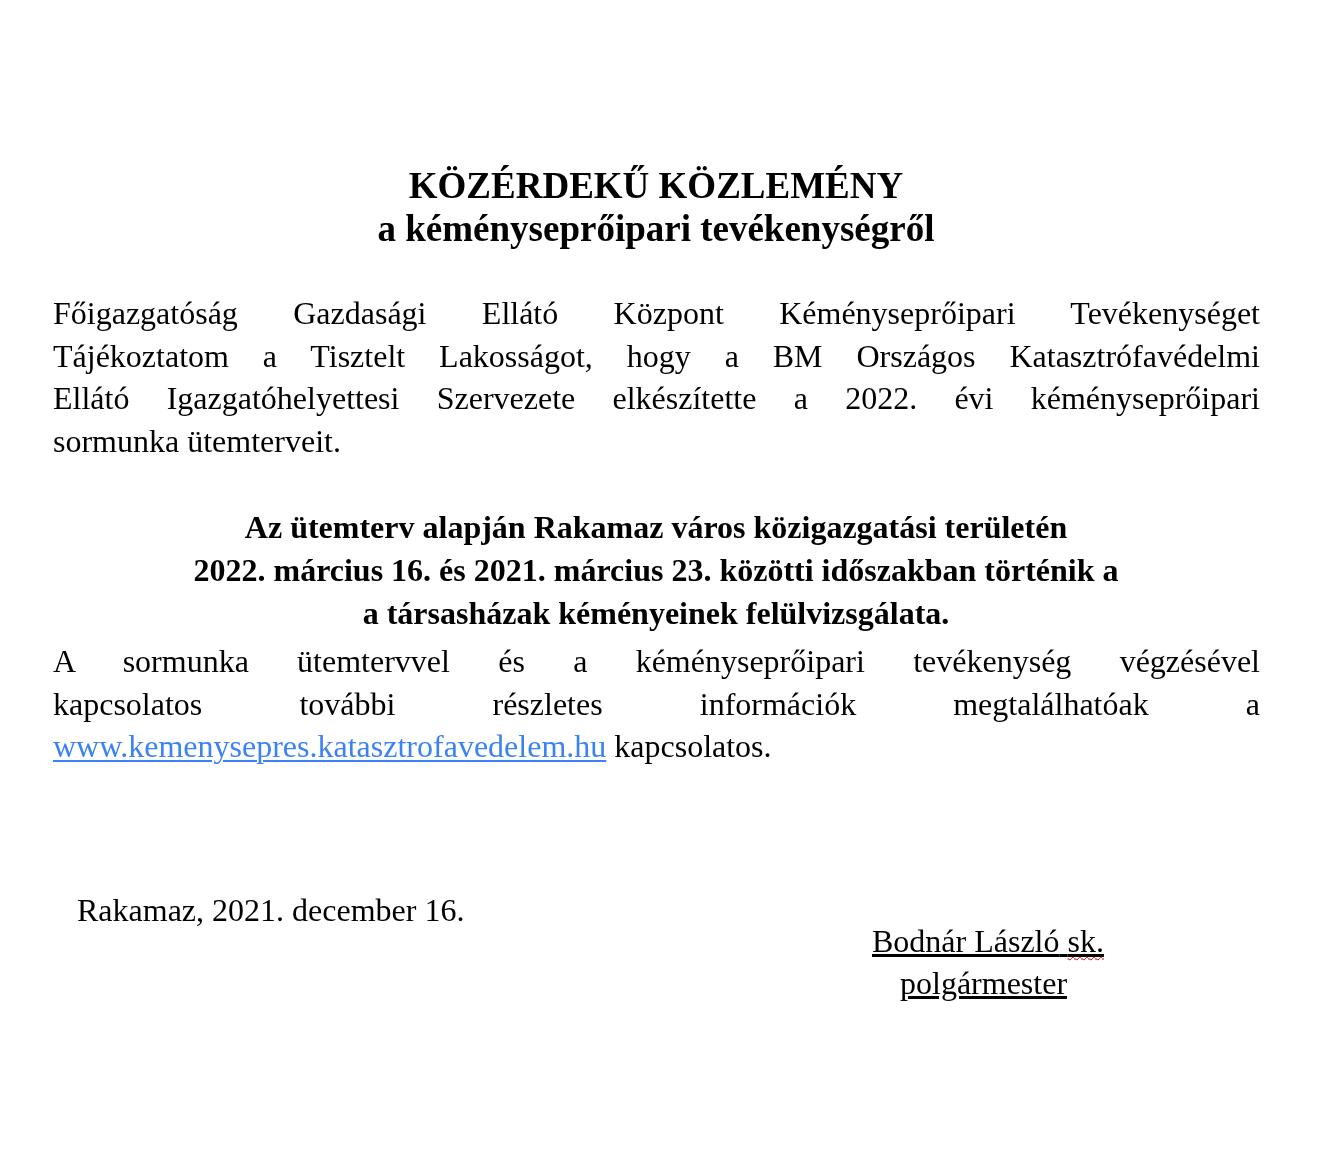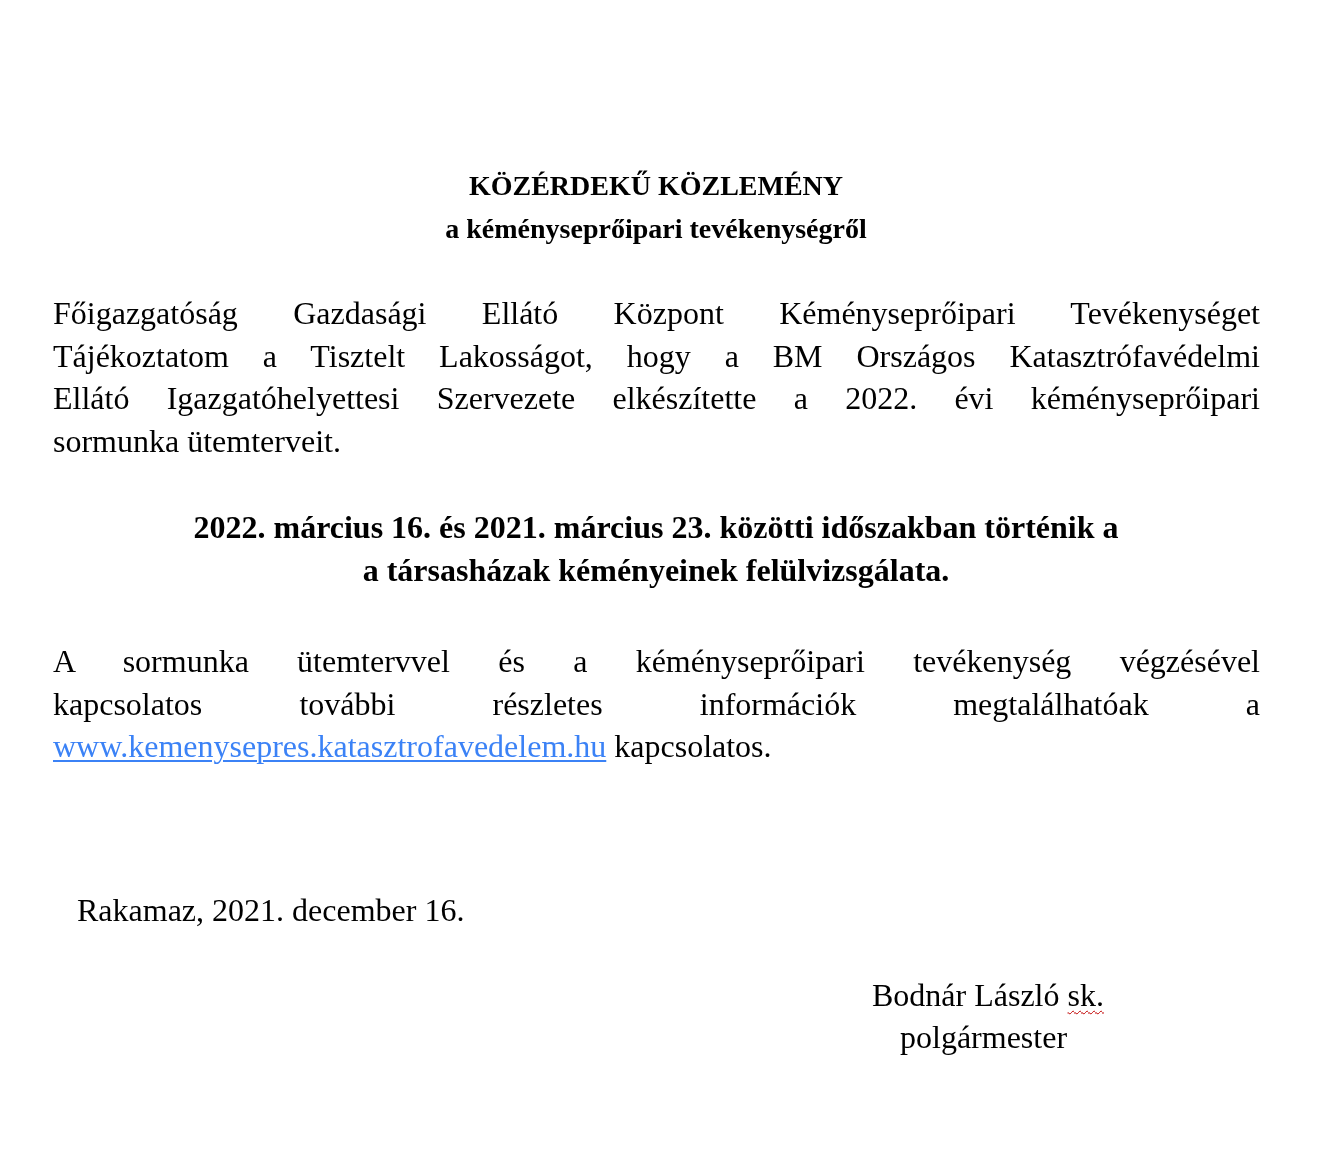--- a/index.html
+++ b/index.html
@@ -20,21 +20,21 @@
       left: 0; top: 0;
       width: 1328px; height: 1169px;
     }
     .title-block {
       position: absolute;
       left: 0;
       top: 164px;
       width: 1312px;
       text-align: center;
       font-weight: bold;
-      font-size: 28px;
+      font-size: 37px;
       line-height: 43px;
     }
     .para {
       position: absolute;
       left: 53px;
       width: 1207px;
       font-size: 32px;
       line-height: 42.5px;
       text-align: justify;
       text-align-last: left;
@@ -70,23 +70,24 @@
       position: absolute;
       left: 53px;
       top: 889px;
       font-size: 32px;
       line-height: 42px;
       margin-left: 24px;
     }
     .signature {
       position: absolute;
       left: 872px;
-      top: 974px;
+      top: 920px;
       font-size: 32px;
       line-height: 42px;
+      text-decoration: underline;
     }
     .sig-name { display: block; }
     .sig-title { display: block; padding-left: 28px; }
     .squiggle {
       text-decoration: underline wavy #c00000;
       text-decoration-thickness: 1px;
       text-underline-offset: 4px;
     }
   </style>
 </head>
@@ -100,20 +101,21 @@
   </div>
 
   <div class="para para1">
     <span class="justify-line">Főigazgatóság Gazdasági Ellátó Központ Kéményseprőipari Tevékenységet</span>
     <span class="justify-line">Tájékoztatom a Tisztelt Lakosságot, hogy a BM Országos Katasztrófavédelmi</span>
     <span class="justify-line">Ellátó Igazgatóhelyettesi Szervezete elkészítette a 2022. évi kéményseprőipari</span>
     <span class="line">sormunka ütemterveit.</span>
   </div>
 
   <div class="emph-block">
+    <div>Az ütemterv alapján Rakamaz város közigazgatási területén</div>
     <div>2022. március 16. és 2021. március 23. közötti időszakban történik a</div>
     <div>a társasházak kéményeinek felülvizsgálata.</div>
   </div>
 
   <div class="para para2">
     <span class="justify-line">A sormunka ütemtervvel és a kéményseprőipari tevékenység végzésével</span>
     <span class="justify-line">kapcsolatos további részletes információk megtalálhatóak a</span>
     <span class="line"><a class="link">www.kemenysepres.katasztrofavedelem.hu</a><span> kapcsolatos.</span></span>
   </div>
 

